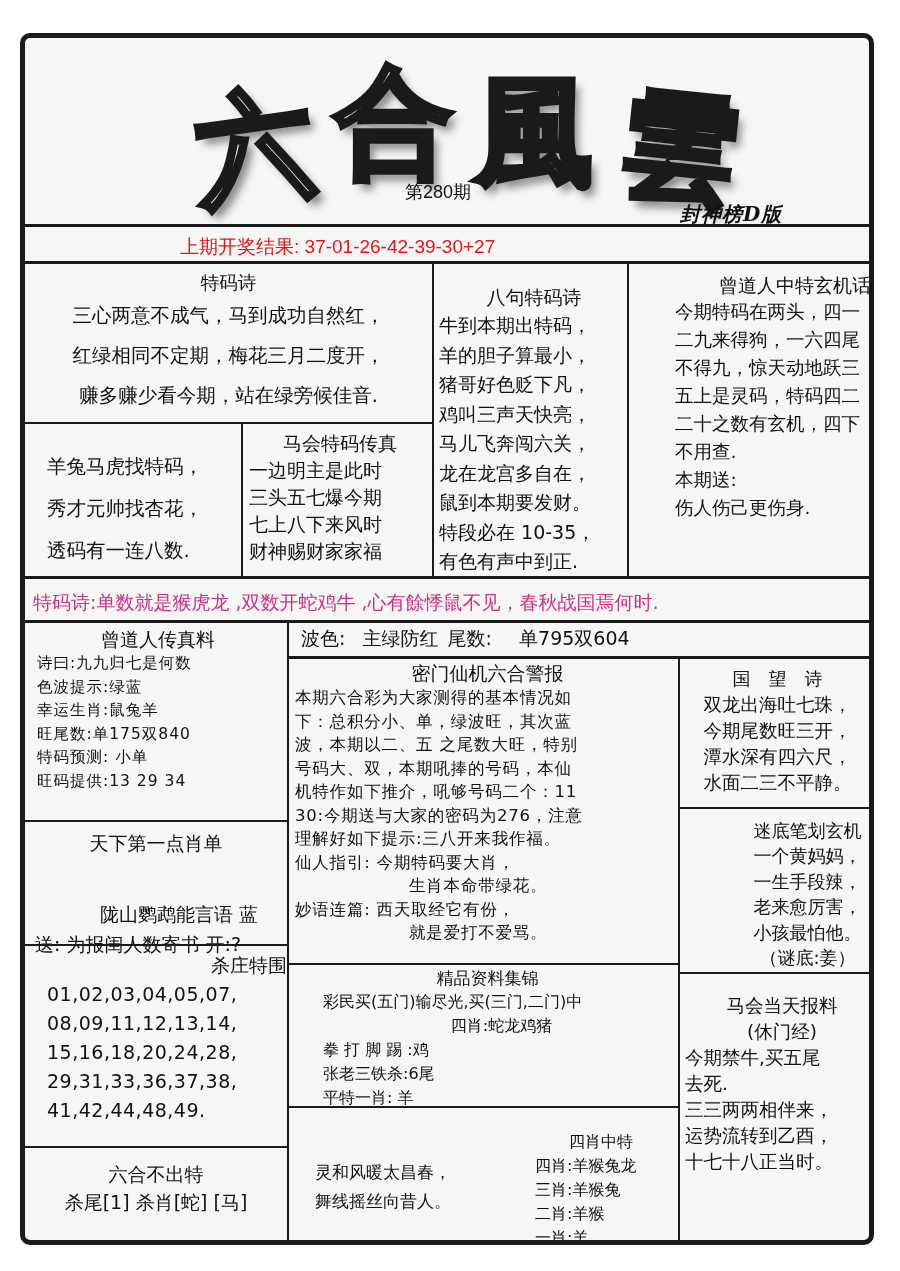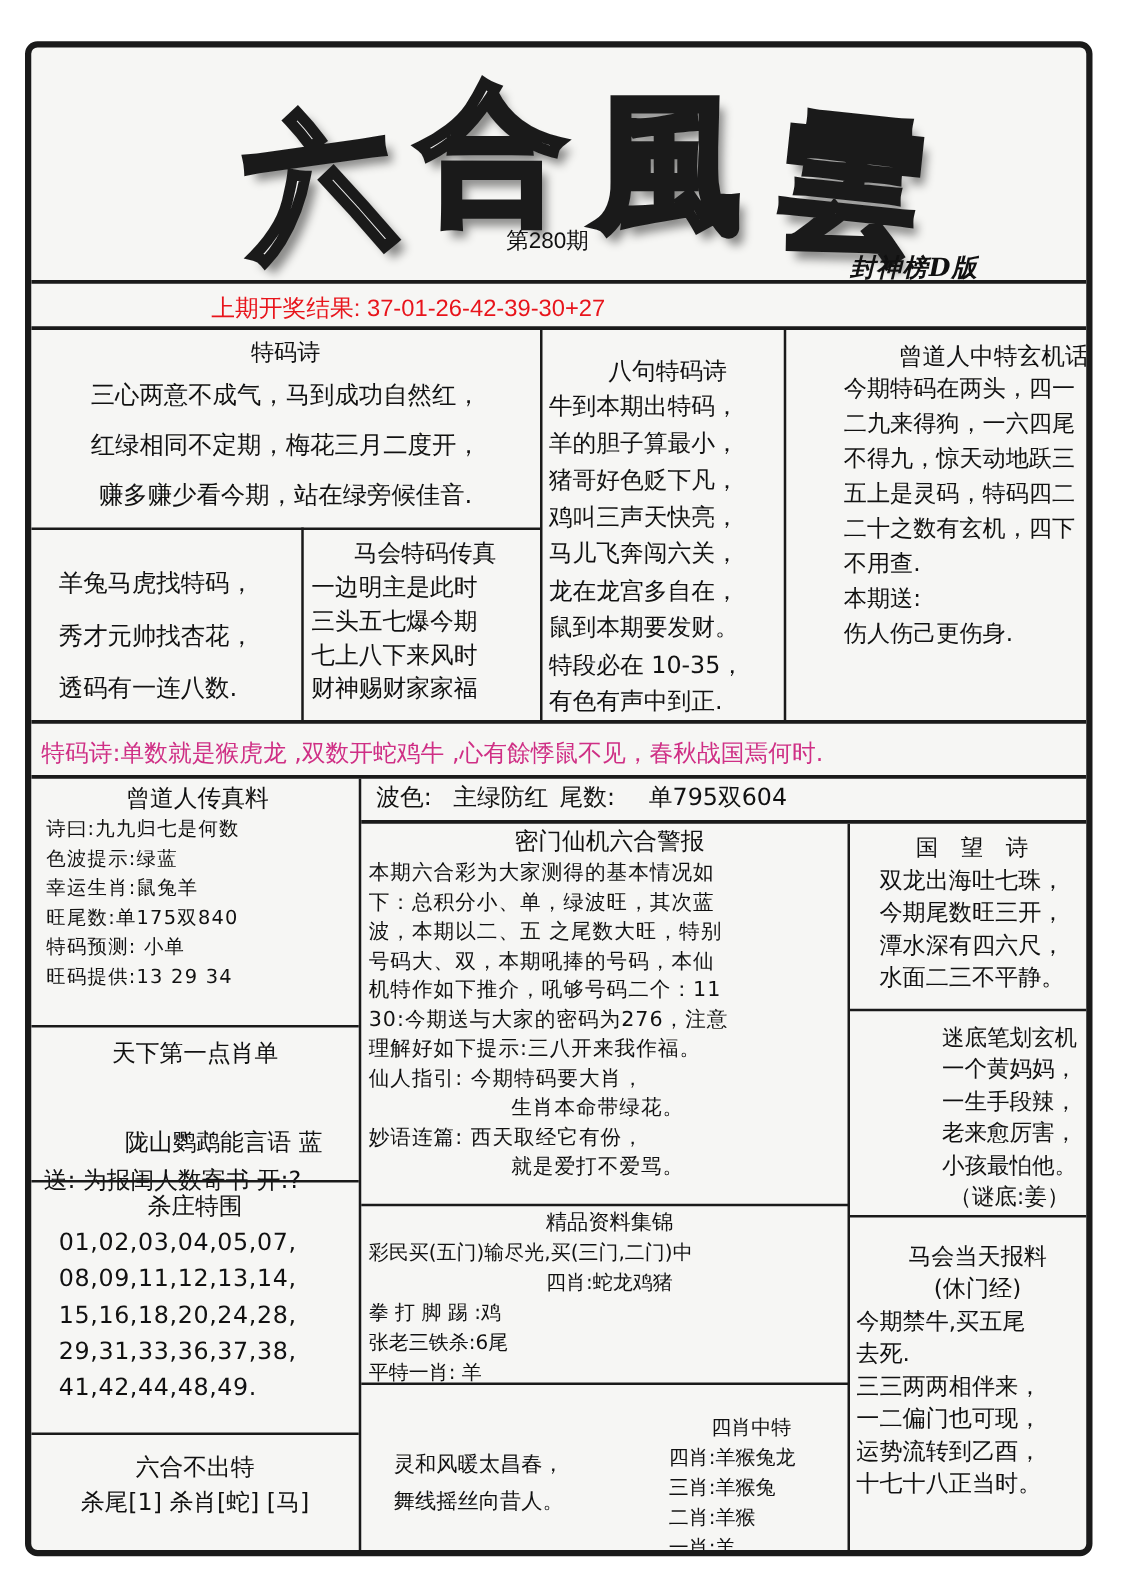--- a/index.html
+++ b/index.html
@@ -6,21 +6,21 @@
   body{width:900px;height:1271px;position:relative;overflow:hidden;font-family:"DejaVu Sans","Liberation Sans",sans-serif;color:#111;}
   .frame{position:absolute;left:20px;top:33px;width:854px;height:1212px;border:5px solid #1a1a1a;border-radius:10px;background:#f6f6f4;box-sizing:border-box;overflow:hidden;}
   .hline{position:absolute;background:#1a1a1a;}
   .vline{position:absolute;background:#1a1a1a;}
   .cell{position:absolute;box-sizing:border-box;}
   .c{text-align:center;}
   .title-logo{position:absolute;left:160px;top:20px;width:620px;height:150px;}
   .logo-char{position:absolute;font-family:"DejaVu Serif","Liberation Serif",serif;font-weight:bold;font-size:118px;color:#f2f2f2;-webkit-text-stroke:5px #1a1a1a;text-shadow:6px 8px 8px rgba(0,0,0,0.45);line-height:1;}
   .issue{position:absolute;left:380px;top:142px;font-size:18px;font-family:"Liberation Sans",sans-serif;}
   .edition{position:absolute;left:655px;top:163px;font-size:20px;font-style:italic;font-weight:bold;font-family:"DejaVu Serif",serif;letter-spacing:1px;}
-  .result{position:absolute;left:144px;top:196px;font-size:19px;color:#e8141b;font-family:"Liberation Sans",sans-serif;}
+  .result{position:absolute;left:155px;top:196px;font-size:19px;color:#e8141b;font-family:"Liberation Sans",sans-serif;}
   .t{font-size:18.5px;line-height:29px;white-space:nowrap;}
   .t22{font-size:19px;line-height:31px;white-space:nowrap;}
   .small{font-size:15.5px;line-height:24px;white-space:nowrap;}
   .pink{color:#cf2f85;font-size:19px;white-space:nowrap;}
   .lines div{white-space:nowrap;}
 </style>
 </head>
 <body>
 
 <div class="frame">
@@ -129,21 +129,21 @@
     <div class="t22 c">天下第一点肖单</div>
     <div class="t22 lines" style="margin-top:40px;line-height:30px;">
       <div style="padding-left:75px;">陇山鹦鹉能言语 蓝</div>
       <div style="padding-left:10px;">送: 为报闺人数寄书 开:?</div>
     </div>
   </div>
 
   <div class="hline" style="left:0;top:906px;width:262px;height:2px;"></div>
 
   <div class="cell" style="left:0;top:912px;width:262px;">
-    <div class="t22 c" style="line-height:30px;">杀庄特围</div>
+    <div class="t22 c" style="line-height:30px;text-align:right;">杀庄特围</div>
     <div class="t22 lines" style="padding-left:22px;line-height:29px;font-size:19px;letter-spacing:0.5px;">
       <div>01,02,03,04,05,07,</div>
       <div>08,09,11,12,13,14,</div>
       <div>15,16,18,20,24,28,</div>
       <div>29,31,33,36,37,38,</div>
       <div>41,42,44,48,49.</div>
     </div>
   </div>
 
   <div class="hline" style="left:0;top:1108px;width:262px;height:2px;"></div>
@@ -177,21 +177,21 @@
       <div style="padding-left:114px;">生肖本命带绿花。</div>
       <div><span>妙语连篇:</span> <span>西天取经它有份，</span></div>
       <div style="padding-left:114px;">就是爱打不爱骂。</div>
     </div>
   </div>
 
   <div class="hline" style="left:264px;top:925px;width:391px;height:2px;"></div>
 
   <div class="cell" style="left:270px;top:928px;width:385px;">
     <div class="c" style="font-size:17px;line-height:24px;">精品资料集锦</div>
-    <div class="lines" style="font-size:16px;line-height:24px;">
+    <div class="lines" style="font-size:16px;line-height:24px;margin-left:28px;">
       <div>彩民买(五门)输尽光,买(三门,二门)中</div>
       <div class="c">四肖:蛇龙鸡猪</div>
       <div>拳 打 脚 踢 :鸡</div>
       <div>张老三铁杀:6尾</div>
       <div>平特一肖: 羊</div>
     </div>
   </div>
 
   <div class="hline" style="left:264px;top:1068px;width:391px;height:2px;"></div>
 
@@ -237,19 +237,18 @@
 
   <div class="hline" style="left:655px;top:934px;width:199px;height:2px;"></div>
 
   <div class="cell" style="left:660px;top:955px;width:194px;">
     <div class="c" style="font-size:18.5px;line-height:26px;">马会当天报料</div>
     <div class="c" style="font-size:18.5px;line-height:26px;">(休门经)</div>
     <div class="lines" style="font-size:18.5px;line-height:26px;">
       <div>今期禁牛,买五尾</div>
       <div>去死.</div>
       <div>三三两两相伴来，</div>
-      <div>一二偏门也可现，</div>
       <div>运势流转到乙酉，</div>
       <div>十七十八正当时。</div>
     </div>
   </div>
 
 </div>
 
 </body></html>

